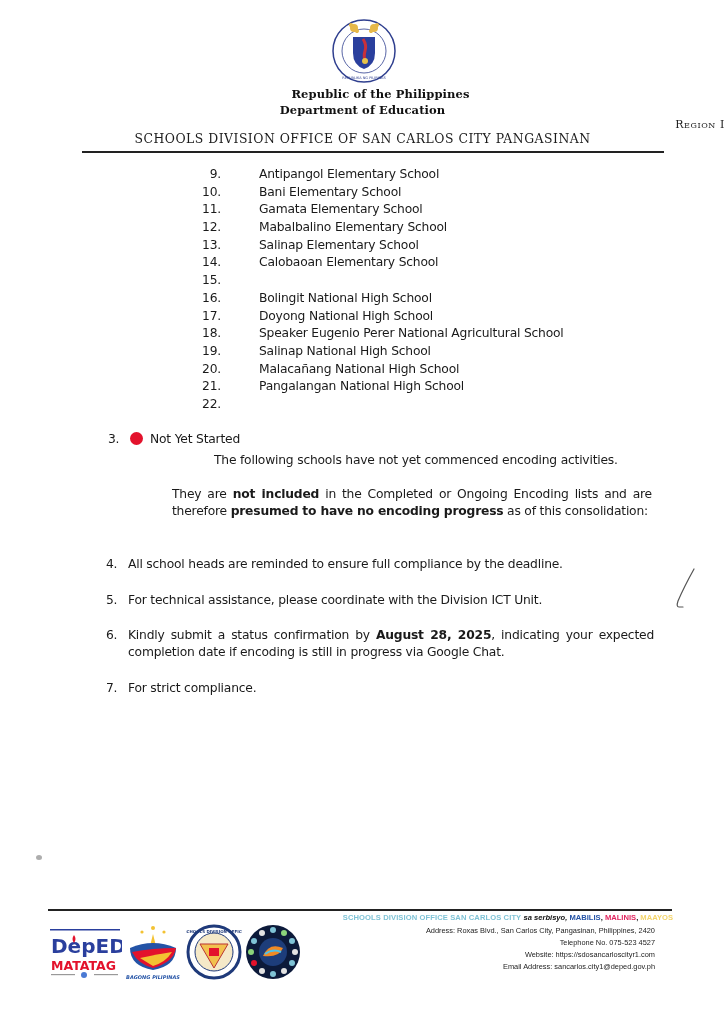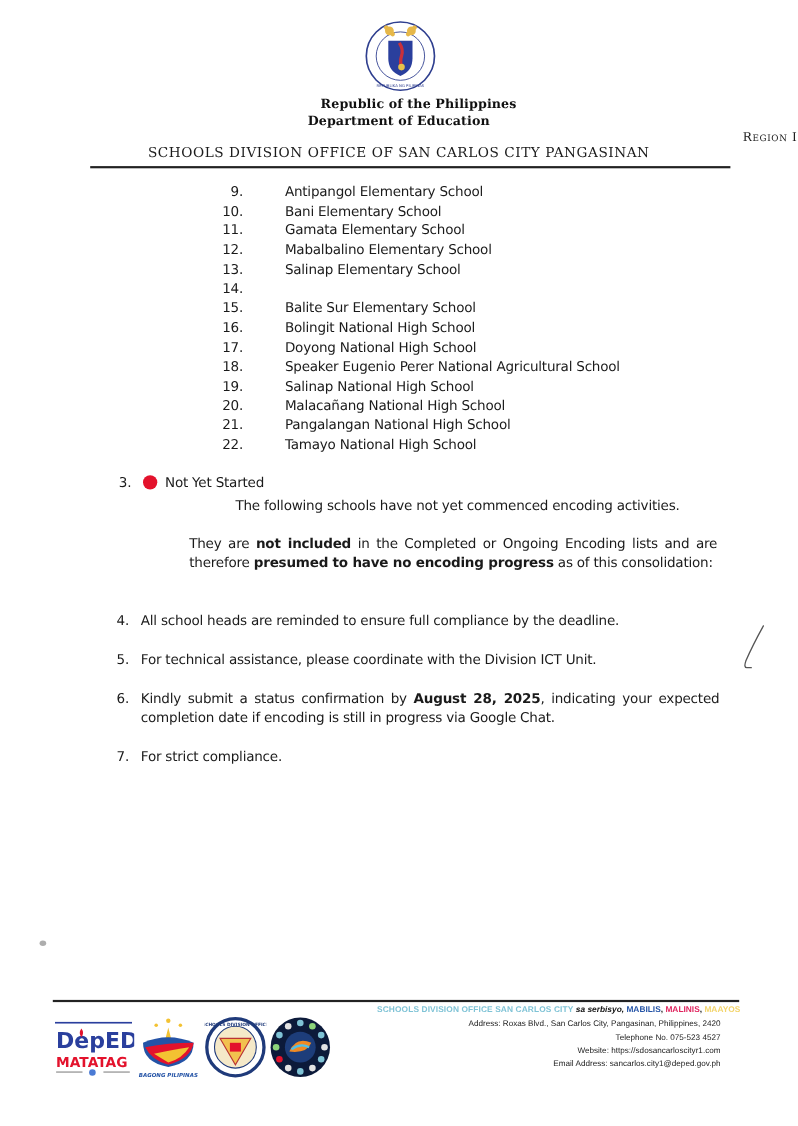--- a/index.html
+++ b/index.html
@@ -102,24 +102,24 @@
     <div class="school-row">
       <span class="school-num">12.</span>
       <span class="school-name">Mabalbalino Elementary School</span>
     </div>
     <div class="school-row">
       <span class="school-num">13.</span>
       <span class="school-name">Salinap Elementary School</span>
     </div>
     <div class="school-row">
       <span class="school-num">14.</span>
+      <span class="school-name">Calobaoan Elementary School</span>
     </div>
     <div class="school-row">
       <span class="school-num">15.</span>
-      <span class="school-name">Balite Sur Elementary School</span>
     </div>
     <div class="school-row">
       <span class="school-num">16.</span>
       <span class="school-name">Bolingit National High School</span>
     </div>
     <div class="school-row">
       <span class="school-num">17.</span>
       <span class="school-name">Doyong National High School</span>
     </div>
     <div class="school-row">
@@ -133,21 +133,20 @@
     <div class="school-row">
       <span class="school-num">20.</span>
       <span class="school-name">Malacañang National High School</span>
     </div>
     <div class="school-row">
       <span class="school-num">21.</span>
       <span class="school-name">Pangalangan National High School</span>
     </div>
     <div class="school-row">
       <span class="school-num">22.</span>
-      <span class="school-name">Tamayo National High School</span>
     </div>
   </div>
 
 <div id="sec3" class="abs">
   <span class="num">3.</span><span id="red-dot"></span><span>Not Yet Started</span>
 </div>
 <div id="sec3-desc" class="abs">The following schools have not yet commenced encoding activities.</div>
 <div id="sec3-para" class="abs"><span>They are </span><b>not included</b><span> in the Completed or Ongoing Encoding lists and are therefore </span><b>presumed to have no encoding progress</b><span> as of this consolidation:</span></div>
 
 <div id="item4" class="abs item">

